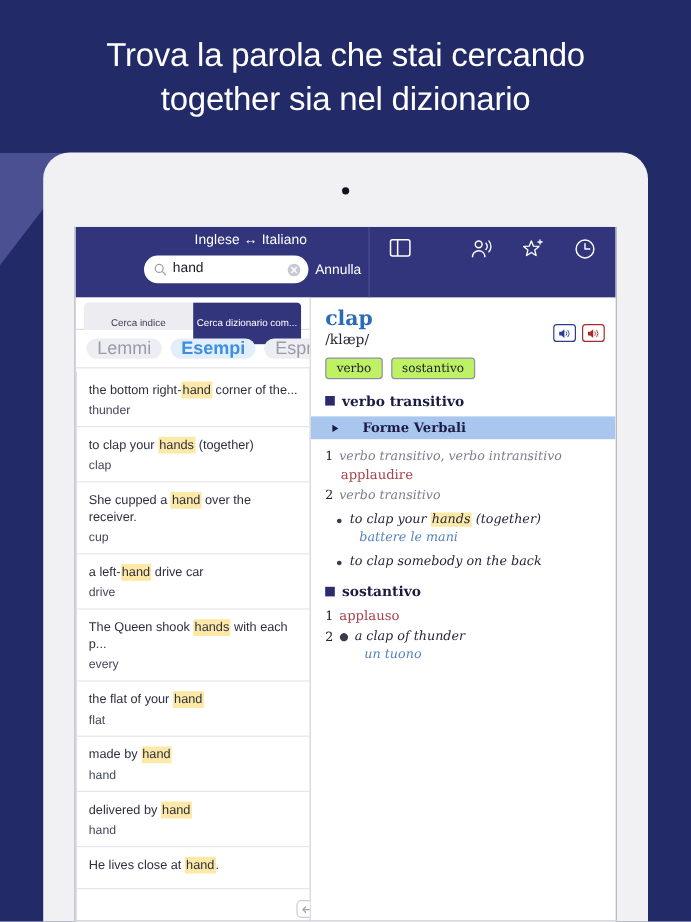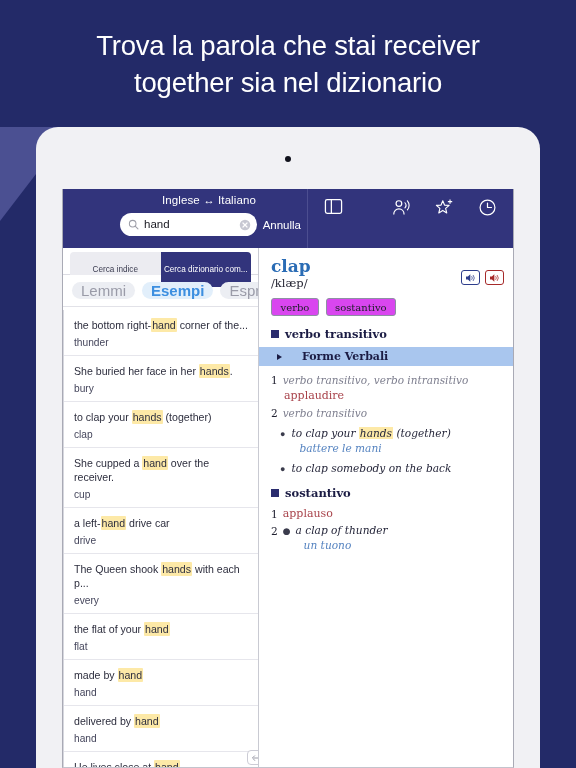--- a/index.html
+++ b/index.html
@@ -306,21 +306,21 @@
     height: 18px;
     border: 1px solid #8e8fa4;
     border-radius: 3px;
     font-family: "DejaVu Serif", serif;
     font-size: 10px;
     color: #20202c;
     display: flex;
     align-items: center;
     justify-content: center;
     padding: 0 8px;
-    background: #d946ef;
+    background: #bef264;
   }
 
   .entry-body { padding: 0 10px 0 12px; }
 
   .sense-head {
     display: flex;
     align-items: center;
     gap: 6px;
     font-family: "DejaVu Serif", serif;
     font-size: 11.5px;
@@ -425,21 +425,21 @@
     align-items: flex-start;
     justify-content: space-around;
     padding-top: 6px;
     z-index: 5;
   }
 </style>
 </head>
 <body>
 
 <div class="promo">
-  <div class="promo-line">Trova la parola che stai receiver</div>
+  <div class="promo-line">Trova la parola che stai cercando</div>
   <div class="promo-line">together sia nel dizionario</div>
 </div>
 
 <div class="accent-shape"></div>
 
 <div class="tablet">
   <div class="camera-dot"></div>
 
   <div class="screen">
 
@@ -507,24 +507,20 @@
           <div class="pill">Espressioni</div>
         </div>
 
         <div class="ex-list">
 
           <div class="ex-item">
             <div class="ex-sent"><span>the bottom right-</span><mark>hand</mark><span> corner of the...</span></div>
             <div class="ex-lemma">thunder</div>
           </div>
 
-          <div class="ex-item">
-            <div class="ex-sent"><span>She buried her face in her </span><mark>hands</mark><span>.</span></div>
-            <div class="ex-lemma">bury</div>
-          </div>
 
           <div class="ex-item">
             <div class="ex-sent"><span>to clap your </span><mark>hands</mark><span> (together)</span></div>
             <div class="ex-lemma">clap</div>
           </div>
 
           <div class="ex-item">
             <div class="ex-sent"><span>She cupped a </span><mark>hand</mark><span> over the receiver.</span></div>
             <div class="ex-lemma">cup</div>
           </div>

